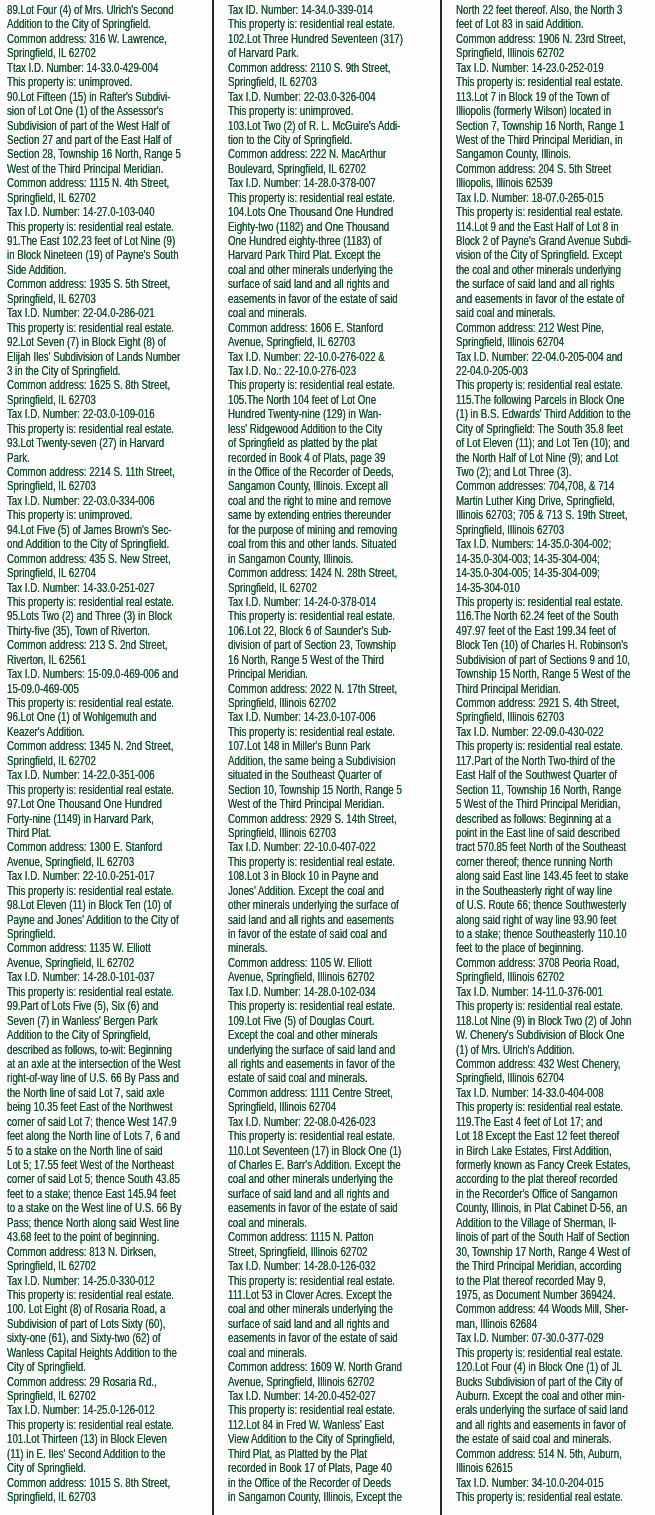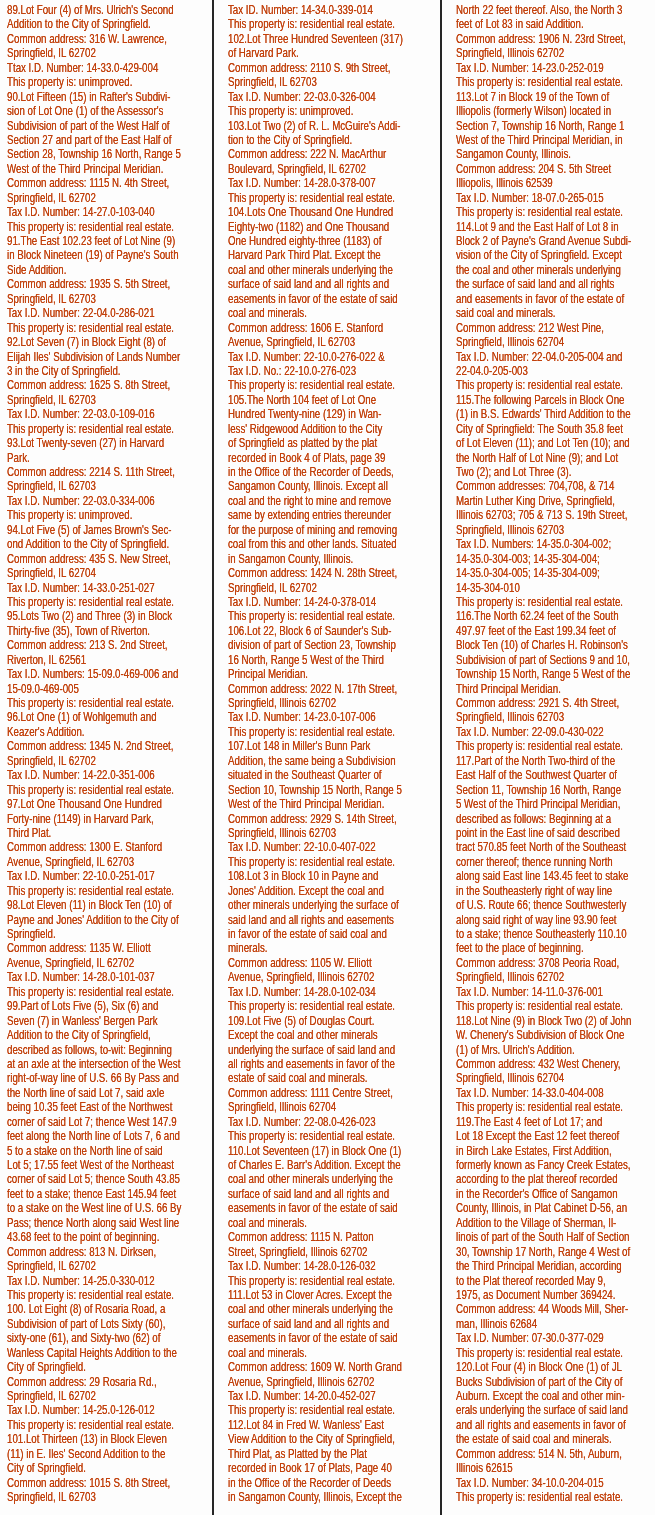--- a/index.html
+++ b/index.html
@@ -6,21 +6,21 @@
     margin: 0;
     padding: 0;
     background: #ffffff;
   }
   .page {
     position: relative;
     width: 655px;
     height: 1515px;
     background: #fdfdfd;
     font-family: "Liberation Sans", sans-serif;
-    color: #c2410c;
+    color: #14532d;
     overflow: hidden;
   }
   .col {
     position: absolute;
     top: 3px;
     width: 268px;
     transform: scaleX(0.748);
     transform-origin: top left;
     font-size: 13px;
     line-height: 14.45px;

